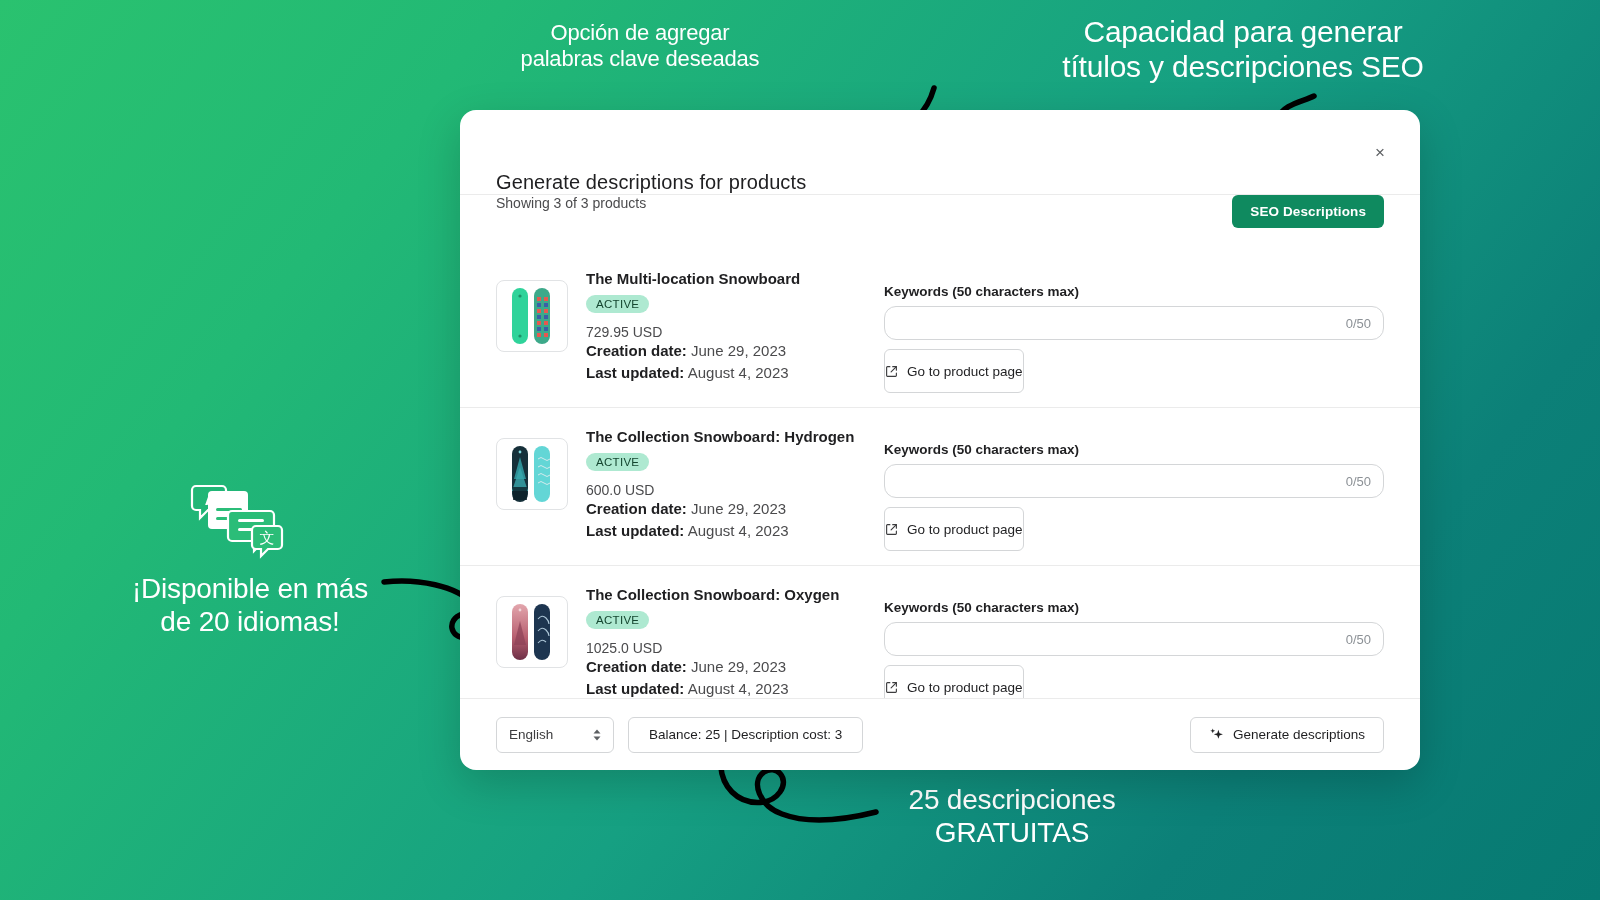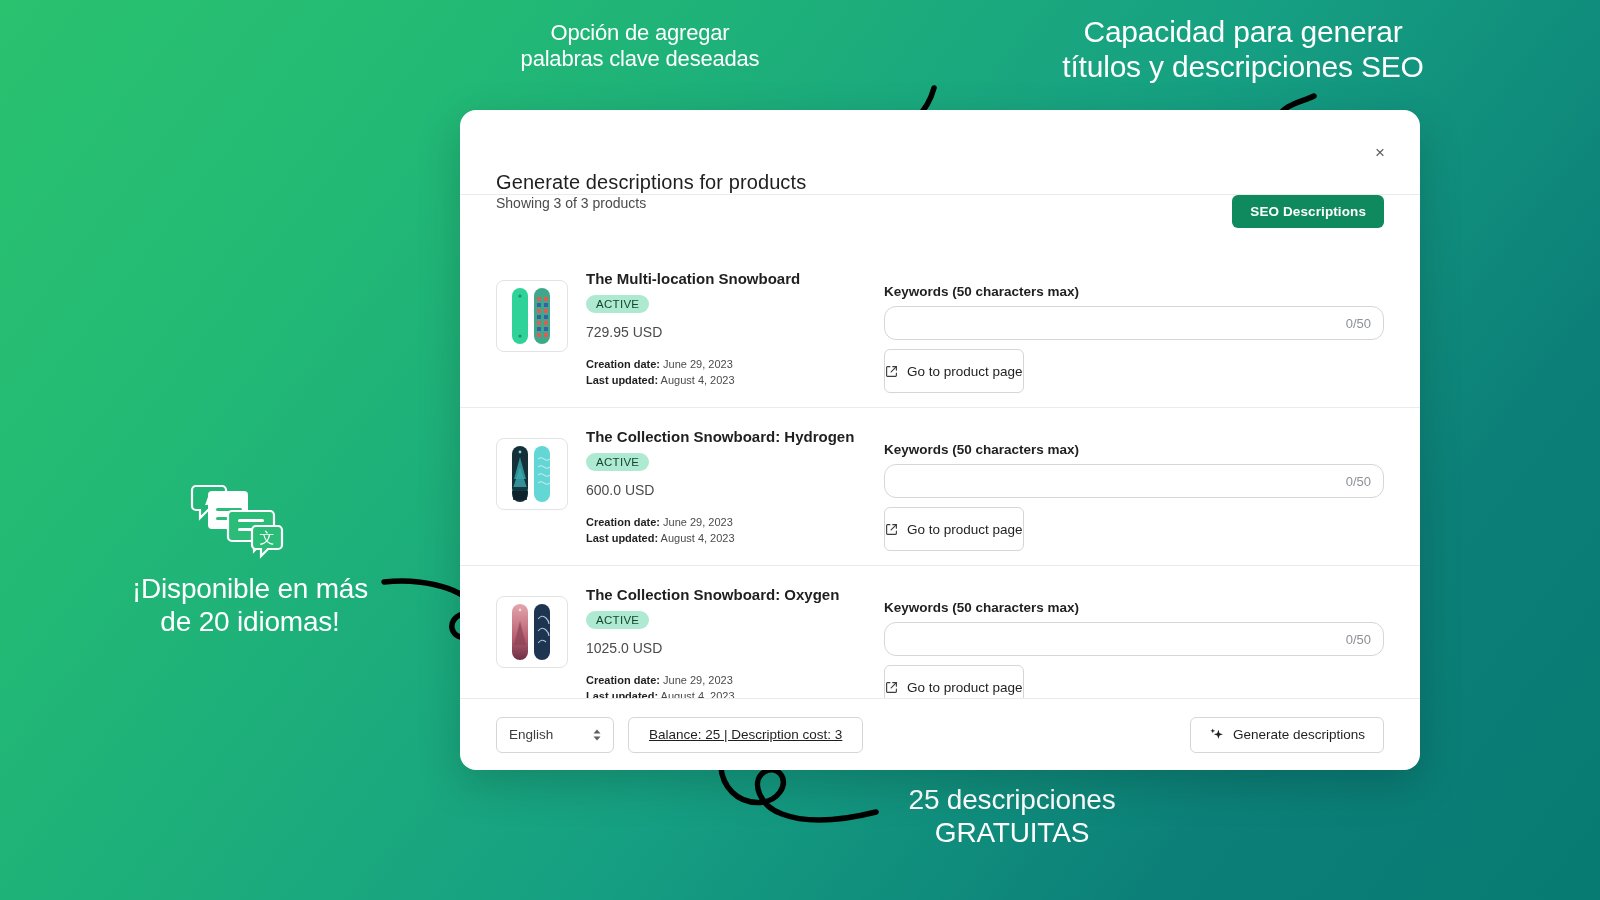--- a/index.html
+++ b/index.html
@@ -110,21 +110,21 @@
     line-height: 1.45; margin-bottom: 4px;
   }
   .badge {
     display: inline-block;
     background: #aee9d1; color: #14452f;
     font-size: 11.5px; letter-spacing: .3px;
     border-radius: 12px; padding: 3px 10px 3px 10px;
     margin-bottom: 8px;
   }
   .price { font-size: 14px; color: #4b4b4d; margin-top: 3px; }
-  .meta { margin-top: 16px; font-size: 11px; color: #4b4b4d; line-height: 1.5; }
+  .meta { font-size: 15px; color: #4b4b4d; line-height: 1.5; }
   .meta b { color: #1f1f21; }
 
   .pform { flex: 1 1 auto; padding-left: 18px; padding-top: 18px; }
   .kw-label { font-size: 13.5px; font-weight: bold; color: #1f1f21; margin-bottom: 7px; }
   .kw-input {
     position: relative;
     height: 34px; border: 1px solid #d4d6d8; border-radius: 12px;
     background: #fff; display: flex; align-items: center;
     padding: 0 12px;
   }
@@ -164,21 +164,20 @@
     position: absolute; right: 11px; top: 50%; transform: translateY(-50%);
     color: #5c5f62; font-size: 11px; line-height: 1;
     display: flex; flex-direction: column; gap: 1px;
   }
   .balance-btn {
     height: 36px; padding: 0 20px;
     border: 1px solid #d4d6d8; border-radius: 6px; background: #fff;
     font-size: 13.5px; color: #1f1f21; cursor: pointer;
     display: flex; align-items: center;
     font-family: "Liberation Sans", sans-serif;
-    text-decoration: underline;
   }
   .spacer { flex: 1 1 auto; }
   .generate-btn {
     height: 36px; padding: 0 18px;
     border: 1px solid #d4d6d8; border-radius: 6px; background: #fff;
     font-size: 13.5px; color: #1f1f21; cursor: pointer;
     display: flex; align-items: center; gap: 9px;
     font-family: "Liberation Sans", sans-serif;
   }
 </style>

